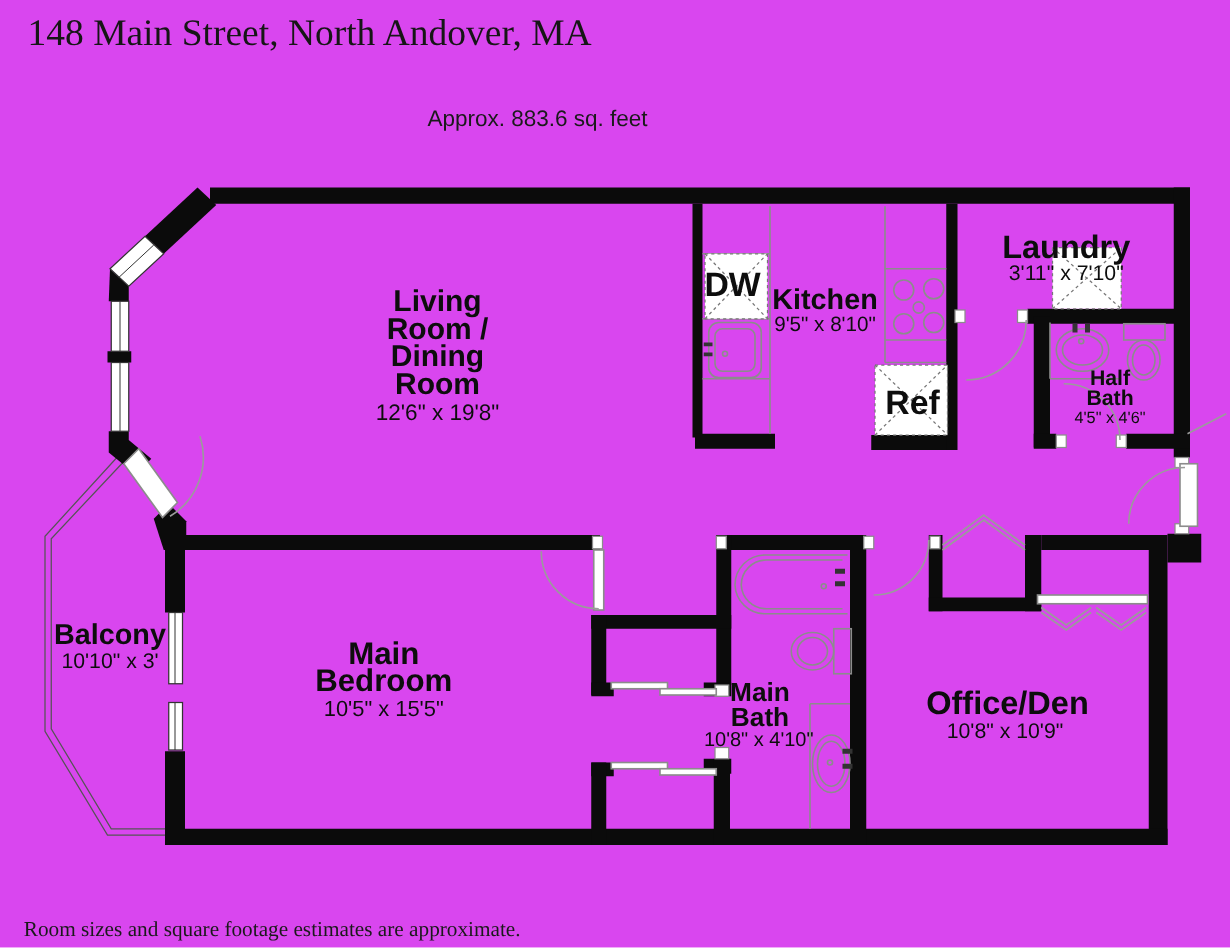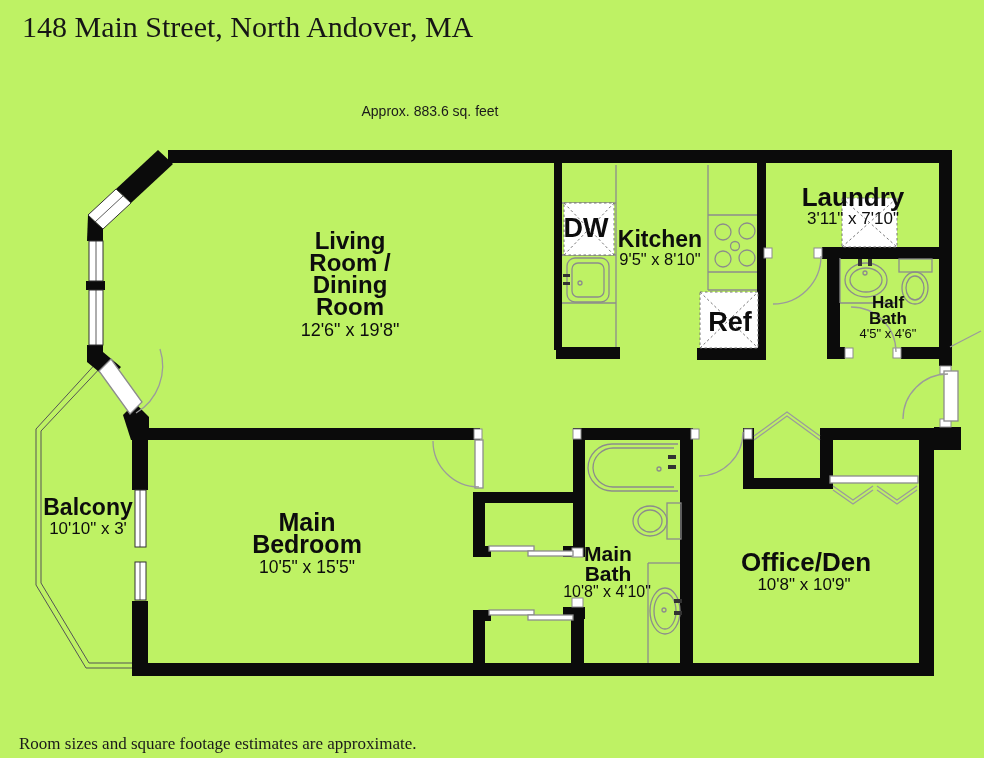--- a/index.html
+++ b/index.html
@@ -1,22 +1,22 @@
 <!DOCTYPE html>
 <html><head>
 <meta charset="utf-8">
 <style>
   html,body{margin:0;padding:0;background:#fff;}
-  #page{position:relative;width:984px;height:758px;background:#bef264;overflow:hidden;
+  #page{position:relative;width:984px;height:758px;background:#d946ef;overflow:hidden;
         font-family:"Liberation Sans",sans-serif;color:#0d0d0d;}
   .address{position:absolute;left:22px;top:10px;font-family:"Liberation Serif",serif;
            font-size:30px;color:#161616;white-space:nowrap;}
   .unitblock{position:absolute;left:230px;top:83px;width:400px;text-align:center;}
   .unit-title{font-size:24px;font-weight:bold;color:#0a0a0a;}
-  .unit-area{font-size:14px;margin-top:20px;color:#1a1a1a;}
+  .unit-area{font-size:18px;margin-top:2px;color:#1a1a1a;}
   .footer{position:absolute;left:19px;top:734px;font-family:"Liberation Serif",serif;
           font-size:17px;color:#1a1a1a;white-space:nowrap;}
   svg{position:absolute;left:0;top:0;}
   svg text{font-family:"Liberation Sans",sans-serif;fill:#0d0d0d;}
   .rname{font-weight:bold;}
   .wall{fill:#0b0b0b;stroke:none;}
   .jamb{fill:#ffffff;stroke:#8c8c8c;stroke-width:1;}
   .win{fill:#ffffff;stroke:#333;stroke-width:1;}
   .winline{stroke:#333;stroke-width:0.8;}
   .fx{fill:none;stroke:#8c8c8c;stroke-width:1.3;}

